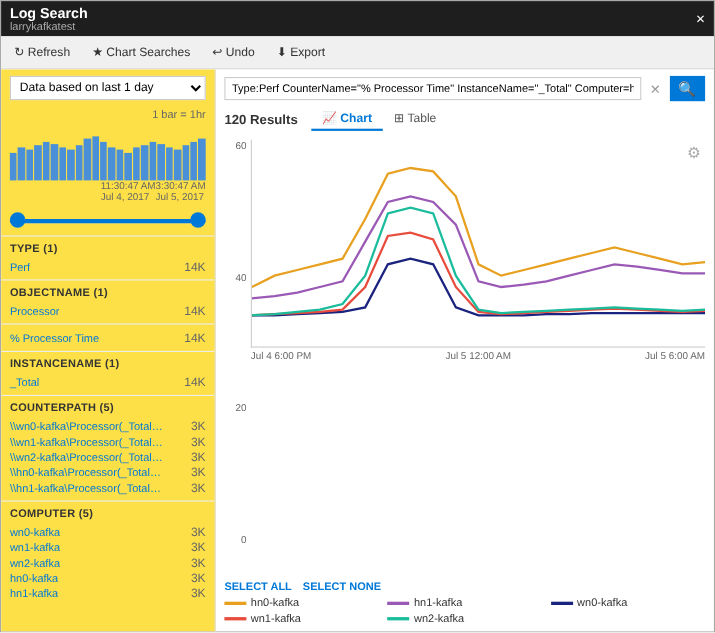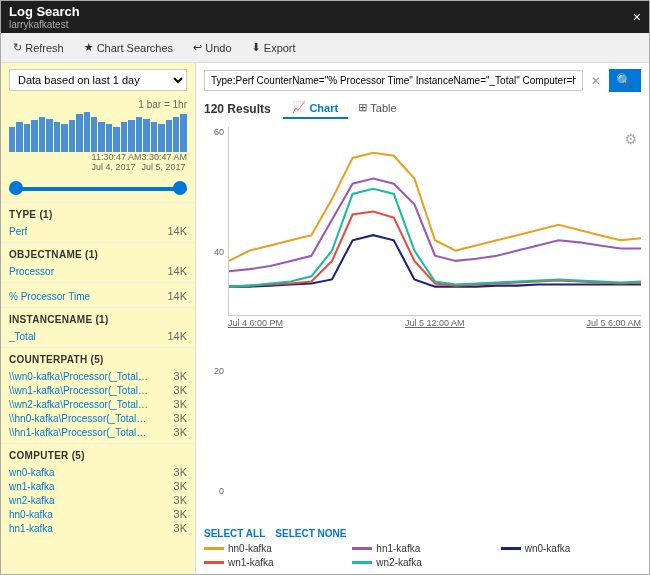--- a/index.html
+++ b/index.html
@@ -12,27 +12,27 @@
     .title-bar-title { font-size: 13px; font-weight: 600; }
     .title-bar-sub { font-size: 10px; color: #aaa; }
     .title-bar-close { color: #fff; font-size: 14px; cursor: pointer; }
 
     .toolbar { background: #f0f0f0; border-bottom: 1px solid #ddd; padding: 4px 8px; display: flex; align-items: center; gap: 12px; height: 30px; flex-shrink: 0; }
     .toolbar-btn { display: flex; align-items: center; gap: 3px; font-size: 11px; color: #333; cursor: pointer; background: none; border: none; padding: 2px 4px; }
     .toolbar-icon { font-size: 11px; }
 
     .main-content { display: flex; flex: 1; overflow: hidden; }
 
-    .left-panel { width: 195px; flex-shrink: 0; border-right: 1px solid #ddd; display: flex; flex-direction: column; overflow-y: auto; background: #fef9c3; }
+    .left-panel { width: 195px; flex-shrink: 0; border-right: 1px solid #ddd; display: flex; flex-direction: column; overflow-y: auto; background: #fde047; }
 
     .filter-dropdown { margin: 6px 8px 4px; }
     .filter-dropdown select { width: 100%; font-size: 11px; padding: 3px 4px; border: 1px solid #ccc; background: #fff; }
 
     .histogram-area { margin: 4px 8px; }
-    .histogram-label { font-size: 10px; color: #666; text-align: right; margin-bottom: 2px; }
+    .histogram-label { font-size: 10px; color: #666; text-align: right; margin-bottom: 14px; }
     .histogram-bars { display: flex; align-items: flex-end; height: 40px; gap: 1px; }
     .hist-bar { background: #4a90d9; flex: 1; }
     .histogram-dates { display: flex; justify-content: flex-end; font-size: 9px; color: #666; margin-top: 0; }
     .date-label { font-size: 9px; }
 
     .time-slider { margin: 4px 8px; position: relative; height: 18px; }
     .slider-track { height: 4px; background: #ddd; border-radius: 2px; margin-top: 7px; position: relative; }
     .slider-fill { position: absolute; left: 0; right: 0; height: 4px; background: #0078d7; border-radius: 2px; }
     .slider-handle-left { position: absolute; left: 0; top: -6px; width: 14px; height: 14px; background: #0078d7; border-radius: 50%; cursor: pointer; }
     .slider-handle-right { position: absolute; right: 0; top: -6px; width: 14px; height: 14px; background: #0078d7; border-radius: 50%; cursor: pointer; }
@@ -60,21 +60,21 @@
     .chart-area { flex: 1; padding: 4px 8px; display: flex; flex-direction: column; overflow: hidden; position: relative; }
 
     .chart-container { flex: 1; position: relative; border-left: 1px solid #ccc; border-bottom: 1px solid #ccc; }
     svg.line-chart { width: 100%; height: 100%; }
 
     .chart-settings { position: absolute; top: 4px; right: 4px; font-size: 14px; color: #aaa; cursor: pointer; }
 
     .y-axis-labels { position: absolute; left: 0; top: 0; bottom: 20px; display: flex; flex-direction: column; justify-content: space-between; padding-bottom: 4px; }
     .y-label { font-size: 9px; color: #666; text-align: right; width: 20px; }
 
-    .x-axis-labels { display: flex; justify-content: space-between; padding: 2px 0 0; font-size: 9px; color: #666; text-decoration: underline; }
+    .x-axis-labels { display: flex; justify-content: space-between; padding: 2px 0 0; font-size: 9px; color: #666; }
 
     .legend-area { padding: 4px 8px 6px; }
     .legend-controls { display: flex; gap: 10px; margin-bottom: 4px; }
     .legend-control { font-size: 10px; font-weight: 600; color: #0078d7; cursor: pointer; text-transform: uppercase; }
     .legend-items { display: grid; grid-template-columns: 1fr 1fr 1fr; gap: 3px 8px; }
     .legend-item { display: flex; align-items: center; gap: 4px; font-size: 10px; }
     .legend-color { width: 20px; height: 3px; flex-shrink: 0; }
   </style>
 </head>
 <body>

